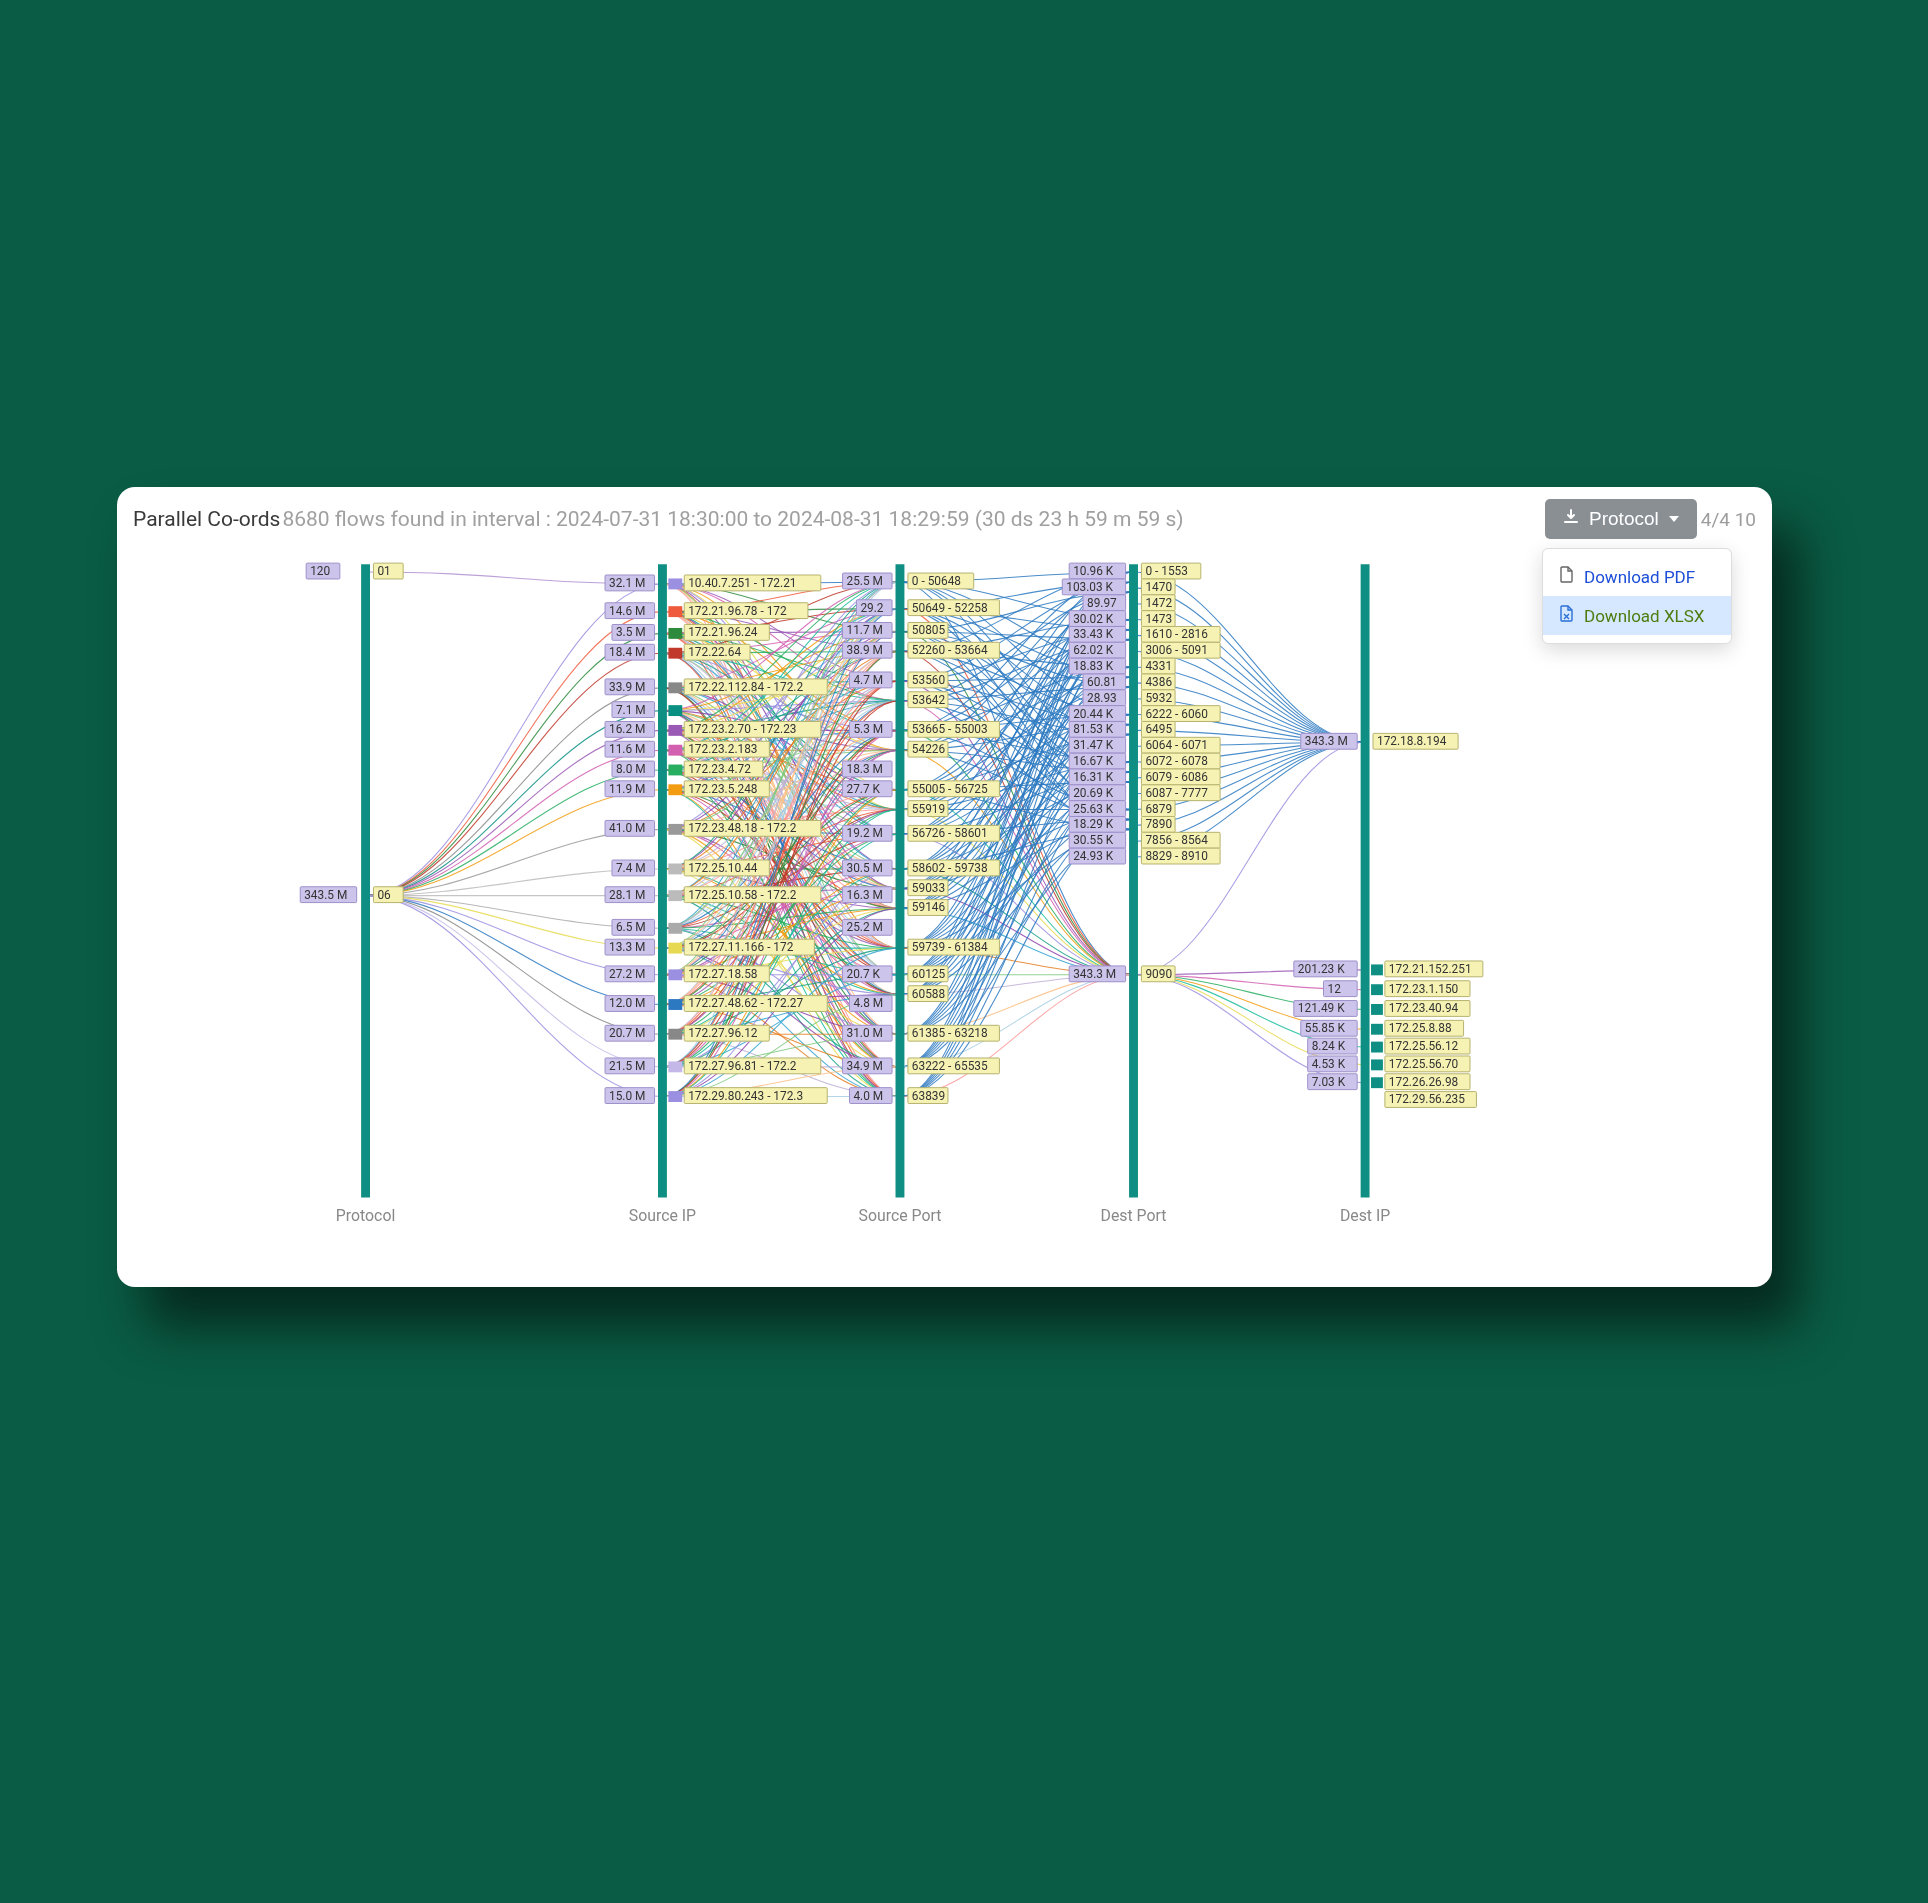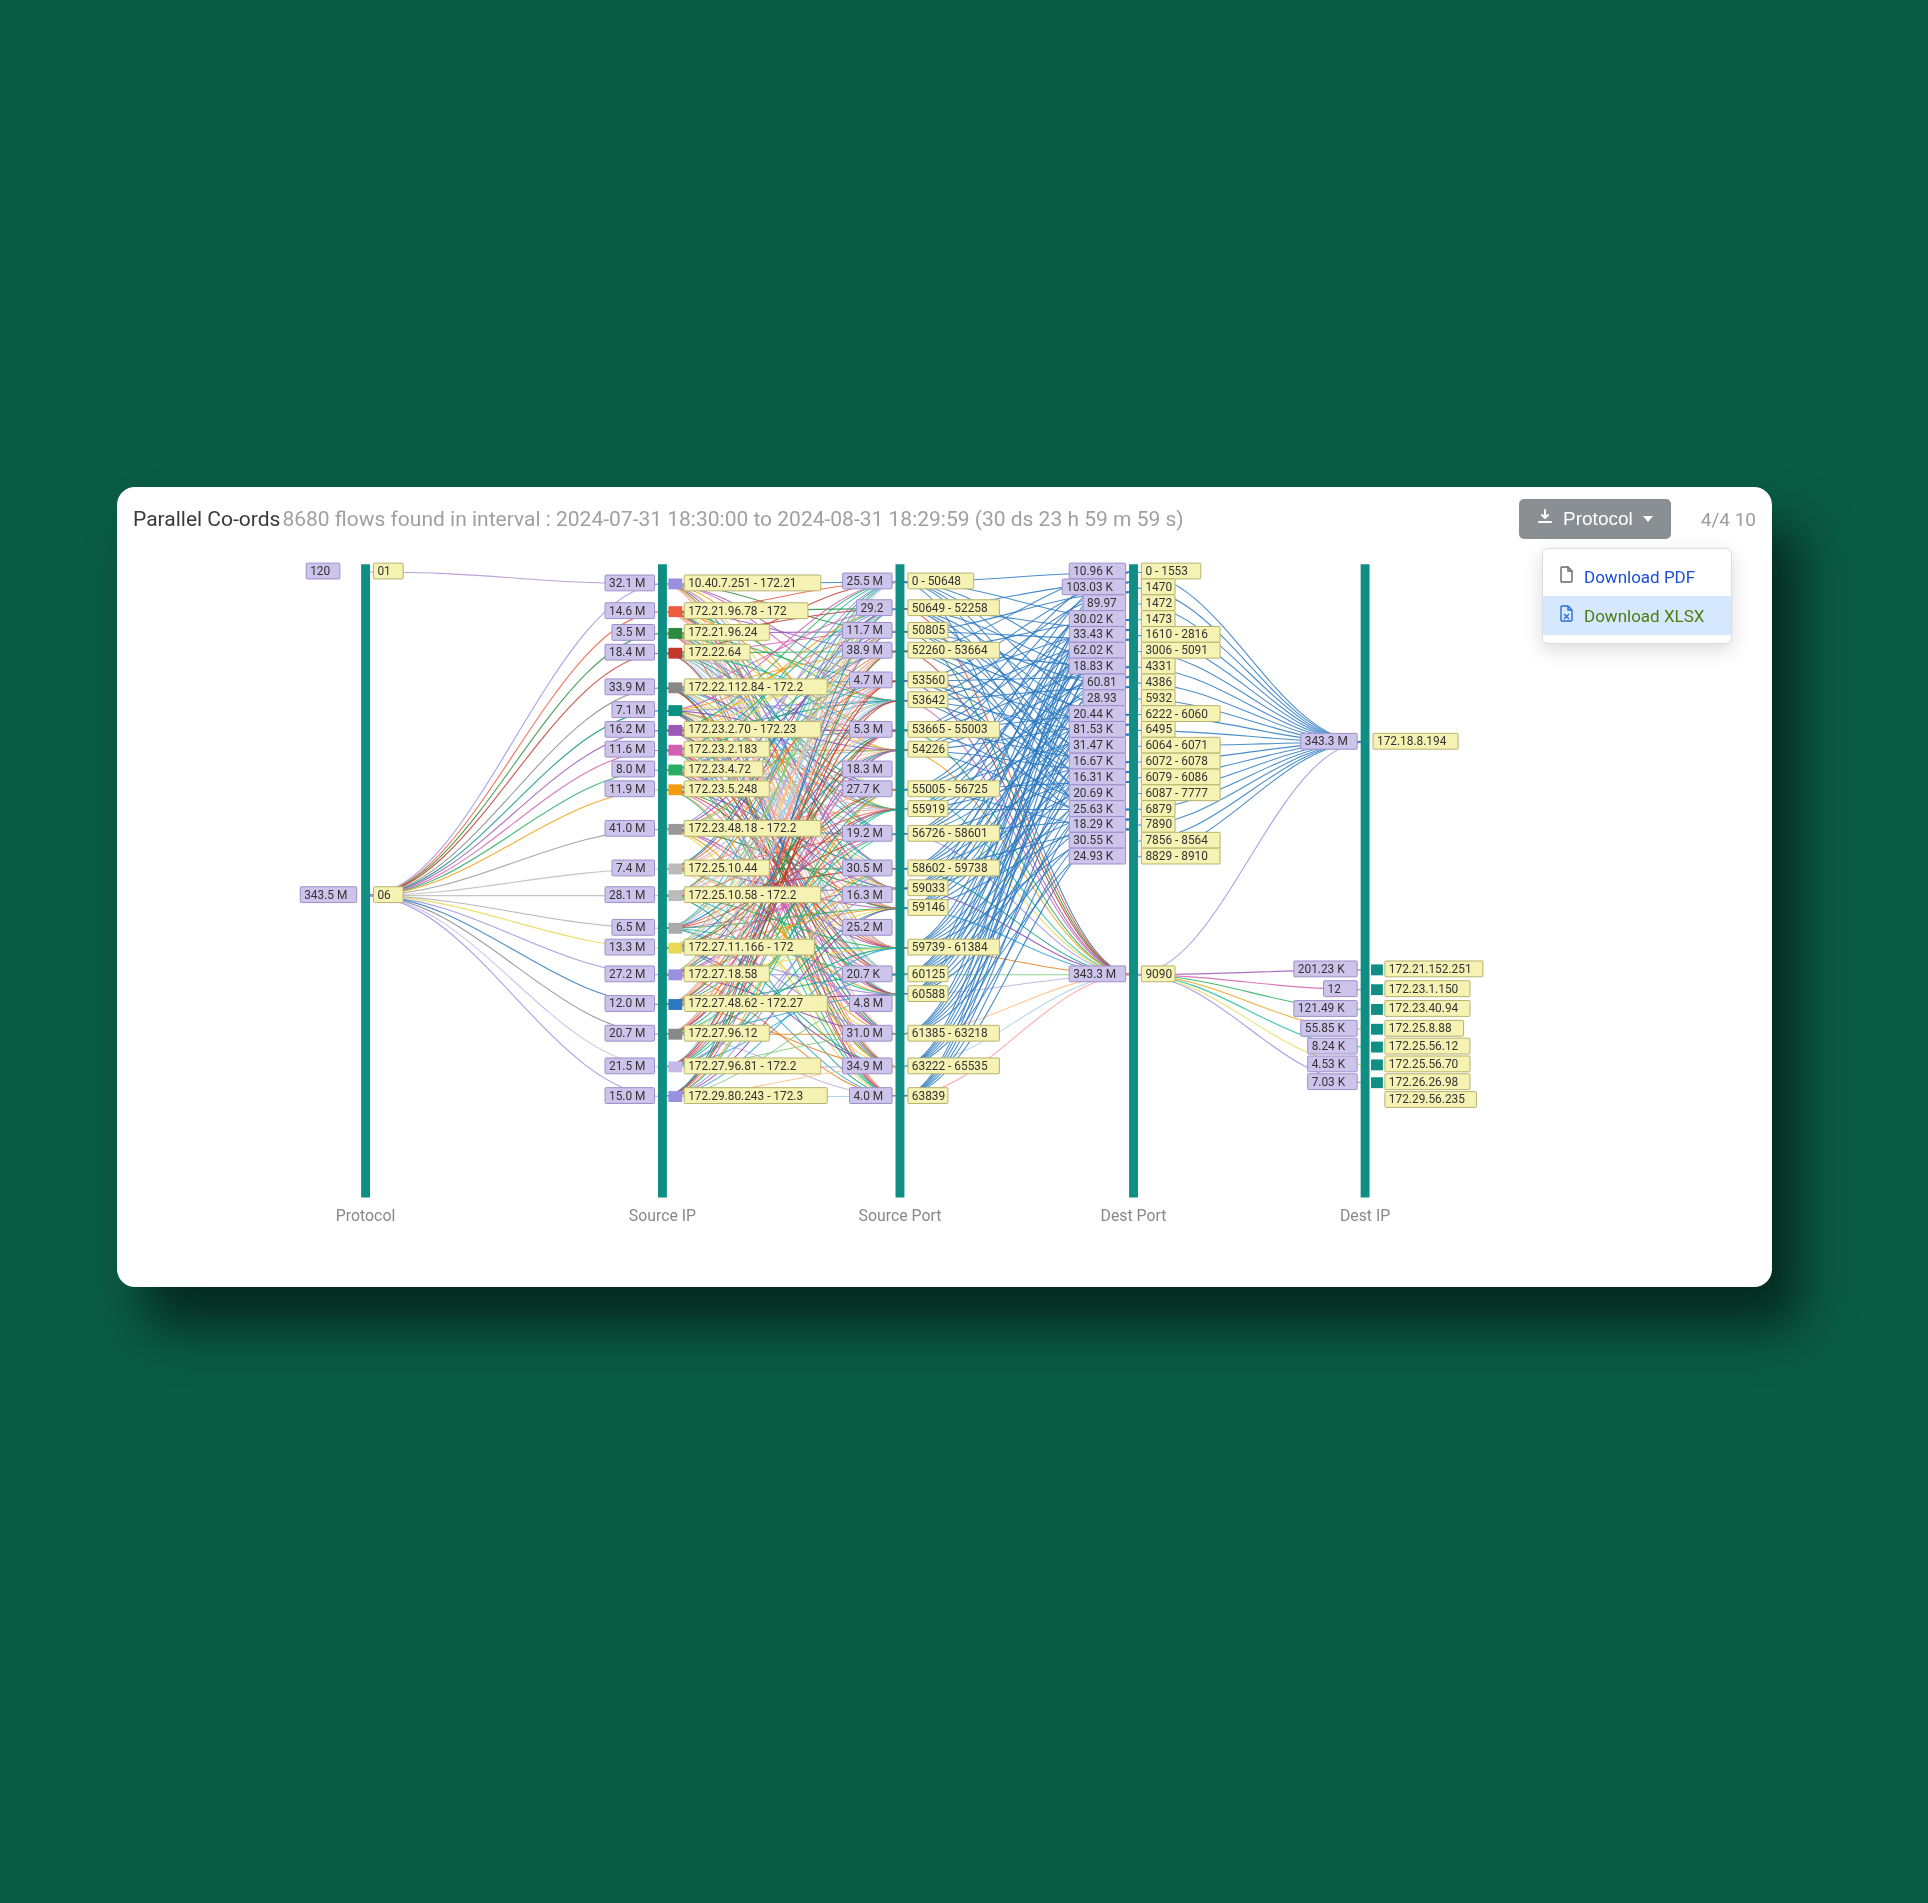--- a/index.html
+++ b/index.html
@@ -3,21 +3,21 @@
 <meta charset="utf-8">
 <style>
 html,body{margin:0;padding:0;width:1929px;height:1904px;background:#0a5c44;font-family:-apple-system,BlinkMacSystemFont,"Segoe UI",Roboto,sans-serif}
 .card{position:absolute;left:117px;top:487px;width:1655px;height:800px;background:#fff;border-radius:18px;box-shadow:28px 40px 50px rgba(0,0,0,.55)}
 .hdr{display:flex;align-items:center;padding:12px 16px 8px 16px;font-size:21px;color:#333}
 .title{font-weight:400;color:#3a3a3a}
 .subtitle{color:#a0a0a0;margin-left:2px}
 .spacer{flex:1}
 .dlbtn{background:#8a8f94;color:#fff;border:none;border-radius:5px;padding:9px 18px;font-size:19px;display:flex;align-items:center;gap:10px;cursor:pointer}
 .dlbtn .caret{width:0;height:0;border-left:5px solid transparent;border-right:5px solid transparent;border-top:6px solid #fff;display:inline-block}
-.pager{margin-left:30px;color:#9d9d9d;font-size:19px}
+.pager{margin-left:4px;color:#9d9d9d;font-size:19px}
 .dropdown{position:absolute;right:40px;top:61px;background:#fff;border:1px solid #ddd;border-radius:6px;box-shadow:0 6px 20px rgba(0,0,0,.15);padding:8px 0;min-width:188px;z-index:50}
 .dropdown .item{padding:9px 16px;font-size:17px;color:#1d4ed8;display:flex;align-items:center;gap:10px;cursor:pointer}
 .dropdown .item.active{background:#d6e8ff;color:#4d7c0f}
 .side{position:absolute;left:16px;top:65px;font-size:14px;color:#777;line-height:24px}
 .side div{cursor:pointer}
 .plot{position:absolute;left:16px;top:59px;right:16px;bottom:12px}
 svg{width:100%;height:100%}
 .axis-line{stroke:#0f8f83;stroke-width:9}
 .ax-label{font-size:16px;fill:#888;text-anchor:middle}
 .box{fill:#f5f2b3;stroke:#b5b26e;stroke-width:1}

